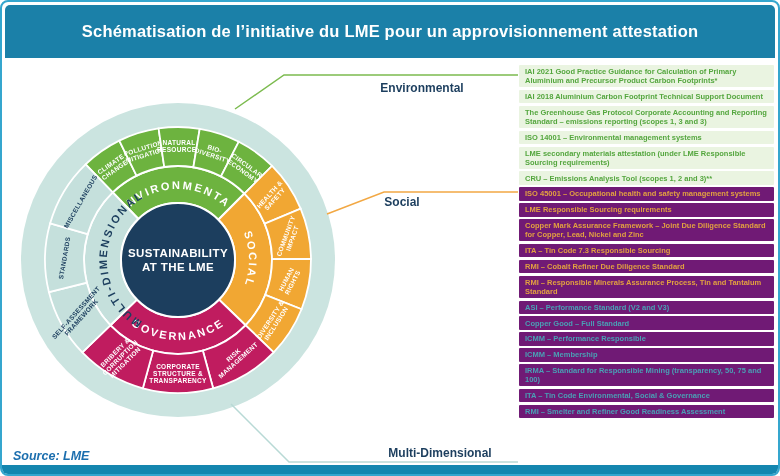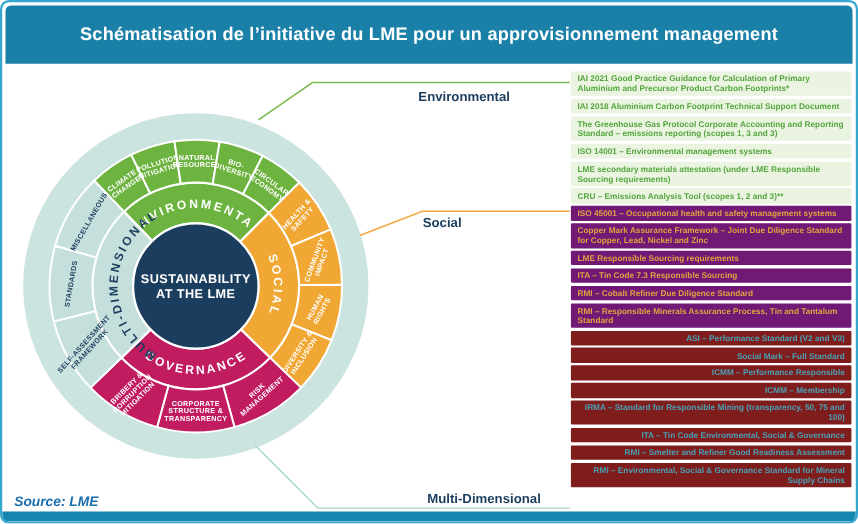--- a/index.html
+++ b/index.html
@@ -12,28 +12,28 @@
   .svglayer{position:absolute;left:0;top:0;width:780px;height:476px;}
   .callout-label{position:absolute;color:#1C3E5E;font-weight:bold;font-size:12px;text-align:center;}
   #lbl-env{left:340px;top:79px;width:160px;}
   #lbl-soc{left:345px;top:193px;width:110px;}
   #lbl-multi{left:358px;top:444px;width:160px;}
   .source{position:absolute;left:11px;top:447px;color:#1B6EAE;font-weight:bold;font-style:italic;font-size:12.5px;}
   .list{position:absolute;left:517px;top:63px;width:255px;height:402px;display:flex;flex-direction:column;gap:2.5px;font-weight:bold;}
   .row{padding:2.2px 6px;font-size:7.5px;line-height:9px;border-radius:1px;}
   .row.environmental{background:#EAF4E1;color:#54A63E;}
   .row.social{background:#701a75;color:#E2A140;}
-  .row.multi{background:#7f1d1d;color:#4AA0B5;text-align:right;}
+  .row.multi{background:#701a75;color:#4AA0B5;}
 </style>
 </head>
 <body>
 
 <div class="frame">
   <div class="titlebar">
-    <div class="t">Schématisation de l’initiative du LME pour un approvisionnement management</div>
+    <div class="t">Schématisation de l’initiative du LME pour un approvisionnement attestation</div>
   </div>
 
   <svg class="svglayer" id="diagram-svg" viewBox="0 0 780 476">
       <circle cx="176" cy="258" r="157" fill="#CBE4E0"></circle>
       <defs>
         <path id="secarc0" d="M126.6792556974112 206.92687417595576 A71 71 0 0 1 226.20458146424488 207.79541853575512"></path>
         <path id="secarc1" d="M226.20458146424488 207.79541853575512 A71 71 0 0 1 227.07312582404424 307.32074430258876"></path>
         <path id="secarc2" d="M120.42733036328022 315.5471840270921 A80 80 0 0 0 231.57266963671978 315.5471840270921"></path>
         <path id="secarc3" d="M138.37573223944247 318.21141482710624 A71 71 0 0 1 140.49999999999997 196.5121963313049"></path>
       </defs>
@@ -87,30 +87,29 @@
   <div class="callout-label" id="lbl-multi">Multi-Dimensional</div>
 
   <div class="list" id="standards-list">
       <div class="row environmental">IAI 2021 Good Practice Guidance for Calculation of Primary Aluminium and Precursor Product Carbon Footprints*</div>
       <div class="row environmental">IAI 2018 Aluminium Carbon Footprint Technical Support Document</div>
       <div class="row environmental">The Greenhouse Gas Protocol Corporate Accounting and Reporting Standard – emissions reporting (scopes 1, 3 and 3)</div>
       <div class="row environmental">ISO 14001 – Environmental management systems</div>
       <div class="row environmental">LME secondary materials attestation (under LME Responsible Sourcing requirements)</div>
       <div class="row environmental">CRU – Emissions Analysis Tool (scopes 1, 2 and 3)**</div>
       <div class="row social">ISO 45001 – Occupational health and safety management systems</div>
+      <div class="row social">LME Responsible Sourcing requirements</div>
       <div class="row social">Copper Mark Assurance Framework – Joint Due Diligence Standard for Copper, Lead, Nickel and Zinc</div>
-      <div class="row social">LME Responsible Sourcing requirements</div>
       <div class="row social">ITA – Tin Code 7.3 Responsible Sourcing</div>
       <div class="row social">RMI – Cobalt Refiner Due Diligence Standard</div>
       <div class="row social">RMI – Responsible Minerals Assurance Process, Tin and Tantalum Standard</div>
       <div class="row multi">ASI – Performance Standard (V2 and V3)</div>
-      <div class="row multi">Social Mark – Full Standard</div>
+      <div class="row multi">Copper Good – Full Standard</div>
       <div class="row multi">ICMM – Performance Responsible</div>
       <div class="row multi">ICMM – Membership</div>
       <div class="row multi">IRMA – Standard for Responsible Mining (transparency, 50, 75 and 100)</div>
       <div class="row multi">ITA – Tin Code Environmental, Social &amp; Governance</div>
       <div class="row multi">RMI – Smelter and Refiner Good Readiness Assessment</div>
-      <div class="row multi">RMI – Environmental, Social &amp; Governance Standard for Mineral Supply Chains</div>
     </div>
 
   <div class="source">Source: LME</div>
   <div class="bottombar"></div>
 </div>
 
 </body></html>

